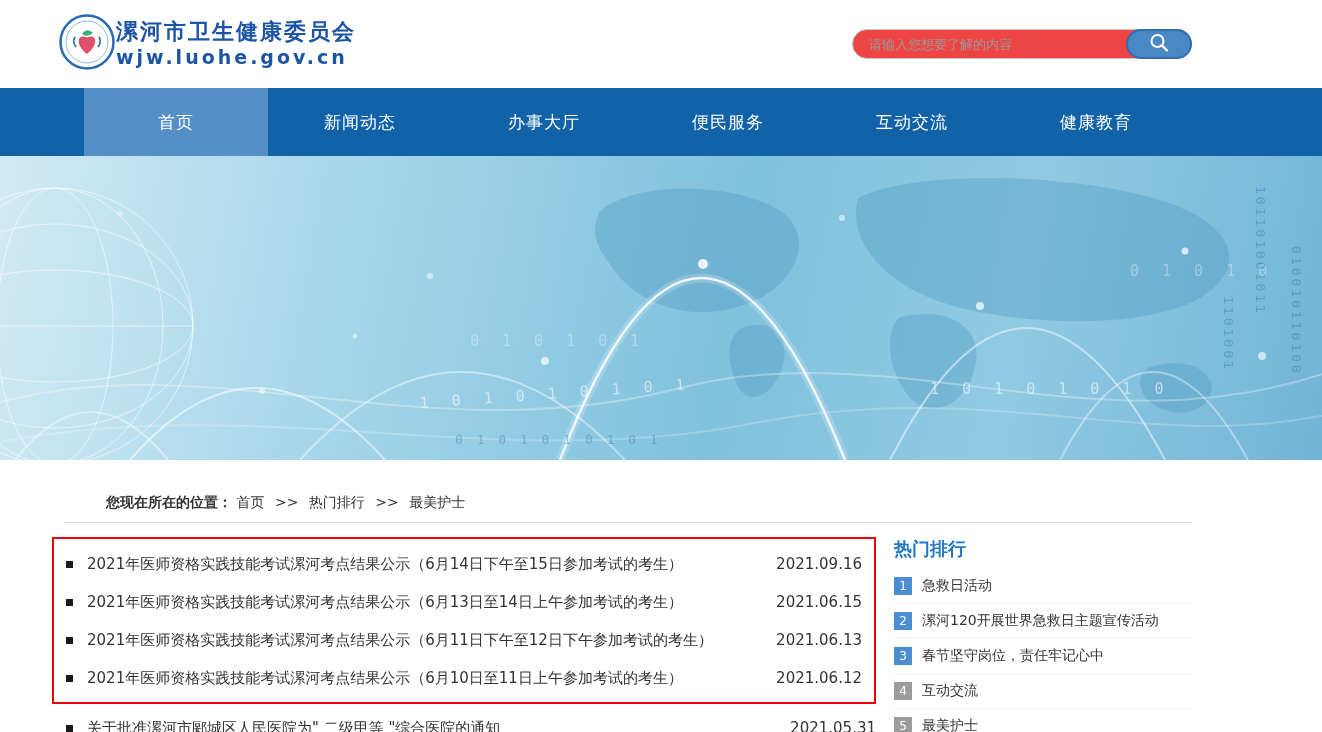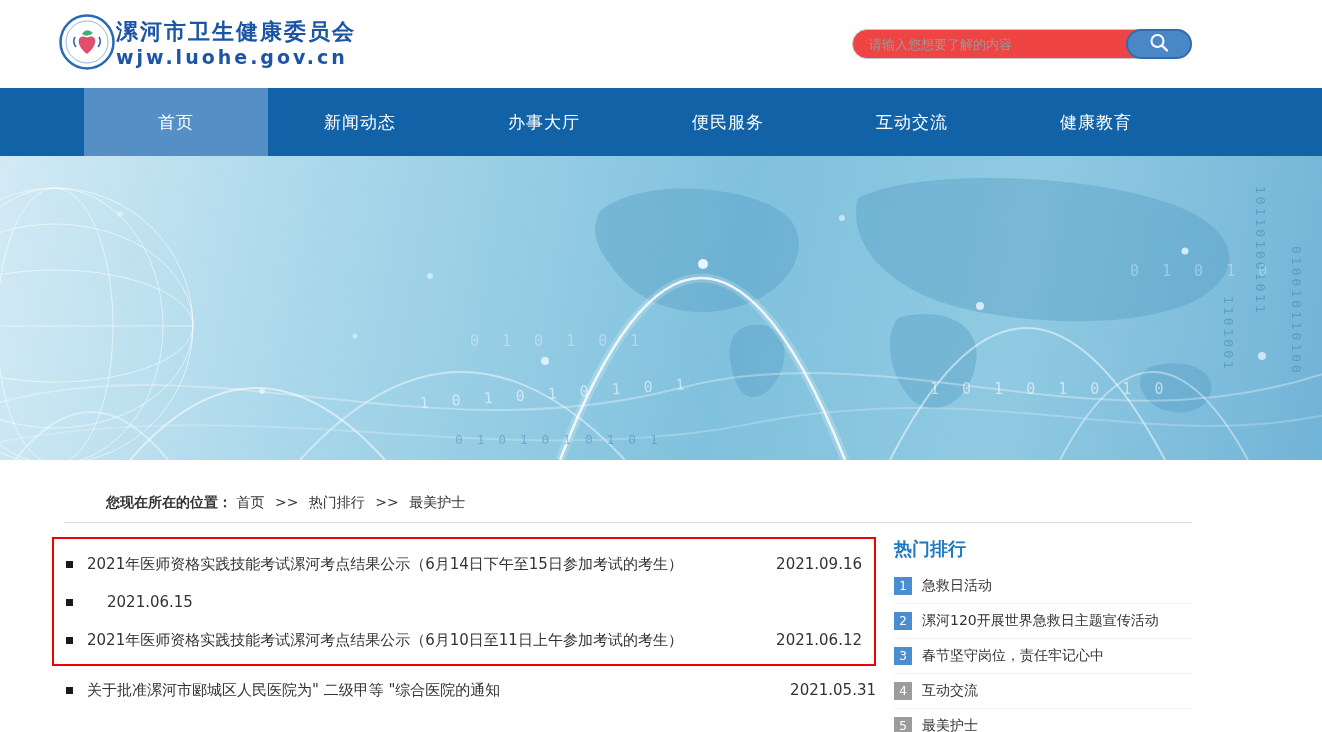--- a/index.html
+++ b/index.html
@@ -179,21 +179,27 @@
 
       <div class="news">
         <div class="red-box">
           <div class="news-row">
             <span class="bullet"></span>
             <a class="news-title">2021年医师资格实践技能考试漯河考点结果公示（6月14日下午至15日参加考试的考生）</a>
             <span class="news-date">2021.09.16</span>
           </div>
           <div class="news-row">
             <span class="bullet"></span>
+            <a class="news-title">2021年医师资格实践技能考试漯河考点结果公示（6月13日至14日上午参加考试的考生）</a>
             <span class="news-date">2021.06.15</span>
+          </div>
+          <div class="news-row">
+            <span class="bullet"></span>
+            <a class="news-title">2021年医师资格实践技能考试漯河考点结果公示（6月11日下午至12日下午参加考试的考生）</a>
+            <span class="news-date">2021.06.13</span>
           </div>
           <div class="news-row">
             <span class="bullet"></span>
             <a class="news-title">2021年医师资格实践技能考试漯河考点结果公示（6月10日至11日上午参加考试的考生）</a>
             <span class="news-date">2021.06.12</span>
           </div>
         </div>
         <div class="news-row outside">
           <span class="bullet"></span>
           <a class="news-title">关于批准漯河市郾城区人民医院为" 二级甲等 "综合医院的通知</a>

